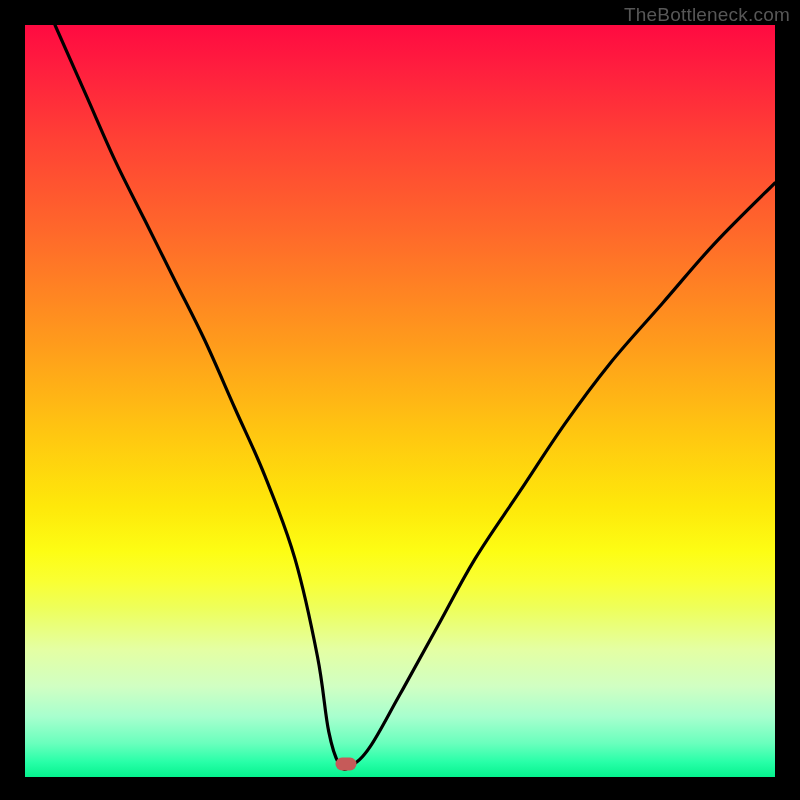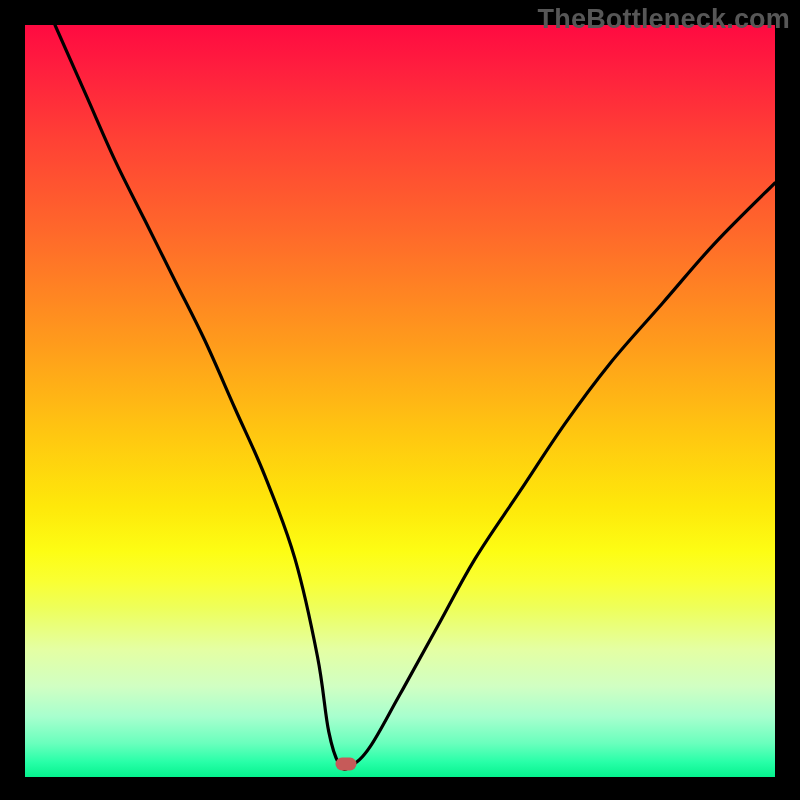--- a/index.html
+++ b/index.html
@@ -15,22 +15,22 @@
     position: relative;
     width: 800px;
     height: 800px;
     background: #000;
   }
   .watermark {
     position: absolute;
     top: 4px;
     right: 10px;
     color: #575757;
-    font-size: 27px;
-    font-weight: 700;
+    font-size: 19px;
+    font-weight: 400;
     letter-spacing: 0.2px;
     z-index: 10;
     user-select: none;
   }
   .plot-area {
     position: absolute;
     left: 25px;
     top: 25px;
     width: 750px;
     height: 752px;

